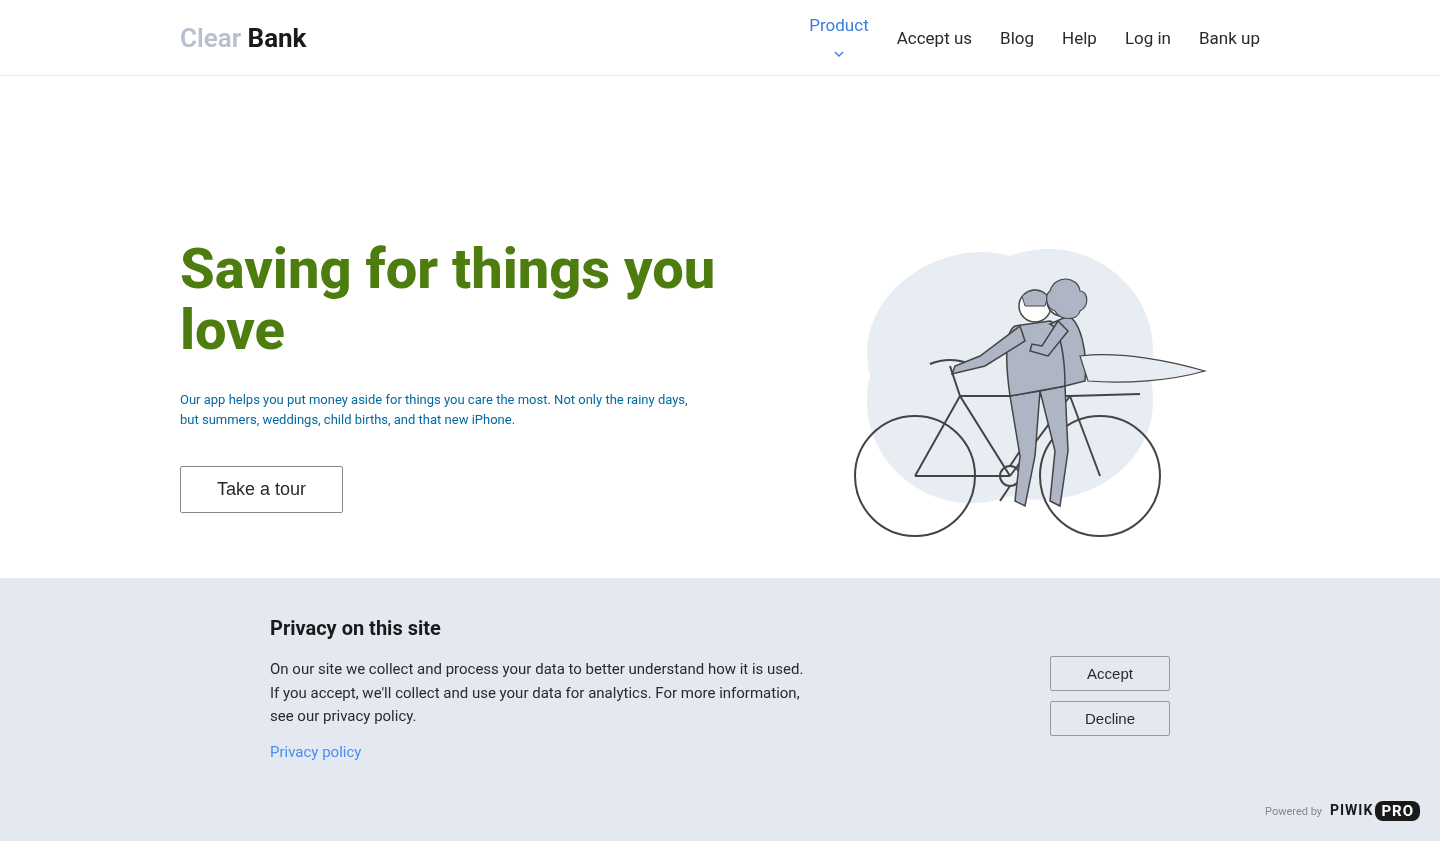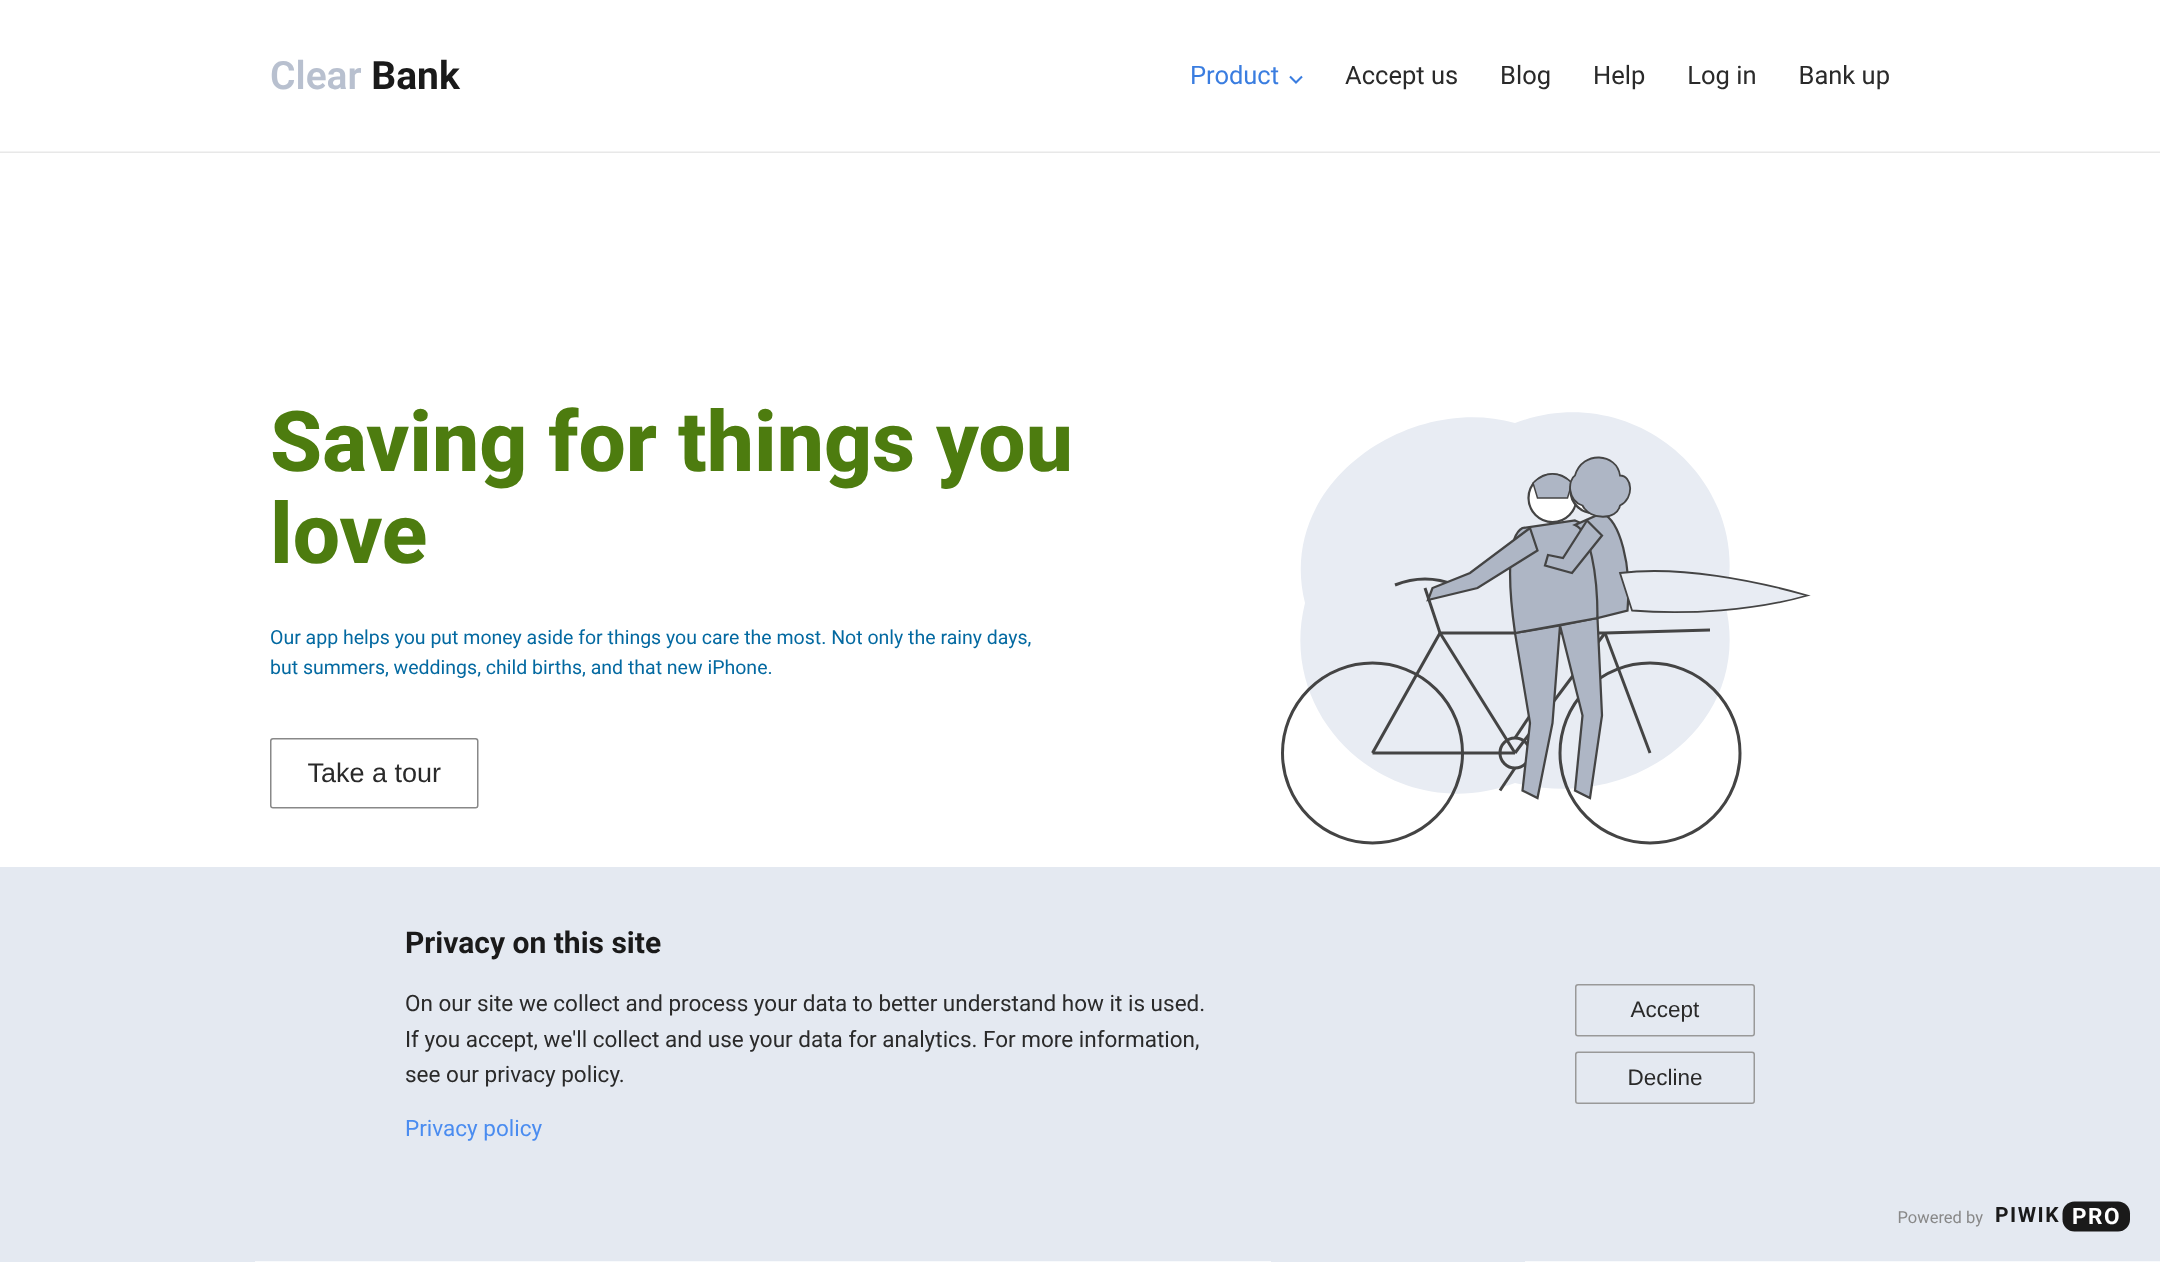--- a/index.html
+++ b/index.html
@@ -14,21 +14,21 @@
       width: 1440px;
       height: 841px;
       overflow: hidden;
       position: relative;
     }
     header {
       display: flex;
       justify-content: space-between;
       align-items: center;
       padding: 0 180px;
-      height: 102px;
+      height: 76px;
       border-bottom: 1px solid #e8e8e8;
     }
     .logo {
       font-size: 26px;
       font-weight: 400;
     }
     .logo-clear {
       color: #b8c0cf;
       font-weight: 600;
     }
@@ -47,20 +47,21 @@
       color: #2a2a2a;
       cursor: pointer;
     }
     nav a.active {
       color: #3a7de0;
     }
     .nav-item-with-icon {
       display: flex;
       align-items: center;
       gap: 6px;
+      flex-direction: column;
     }
     .chevron {
       display: inline-block;
     }
     .hero {
       display: flex;
       padding: 120px 180px 0 180px;
       align-items: center;
       gap: 40px;
     }
@@ -76,21 +77,21 @@
     }
     .hero-text p {
       font-size: 13px;
       line-height: 1.55;
       color: #0369a1;
       margin-bottom: 36px;
       max-width: 520px;
     }
     .tour-btn {
       display: inline-block;
-      padding: 12px 24px;
+      padding: 12px 36px;
       border: 1px solid #888;
       background: transparent;
       font-size: 18px;
       color: #2a2a2a;
       cursor: pointer;
       border-radius: 2px;
     }
     .hero-art {
       flex: 1;
       display: flex;

